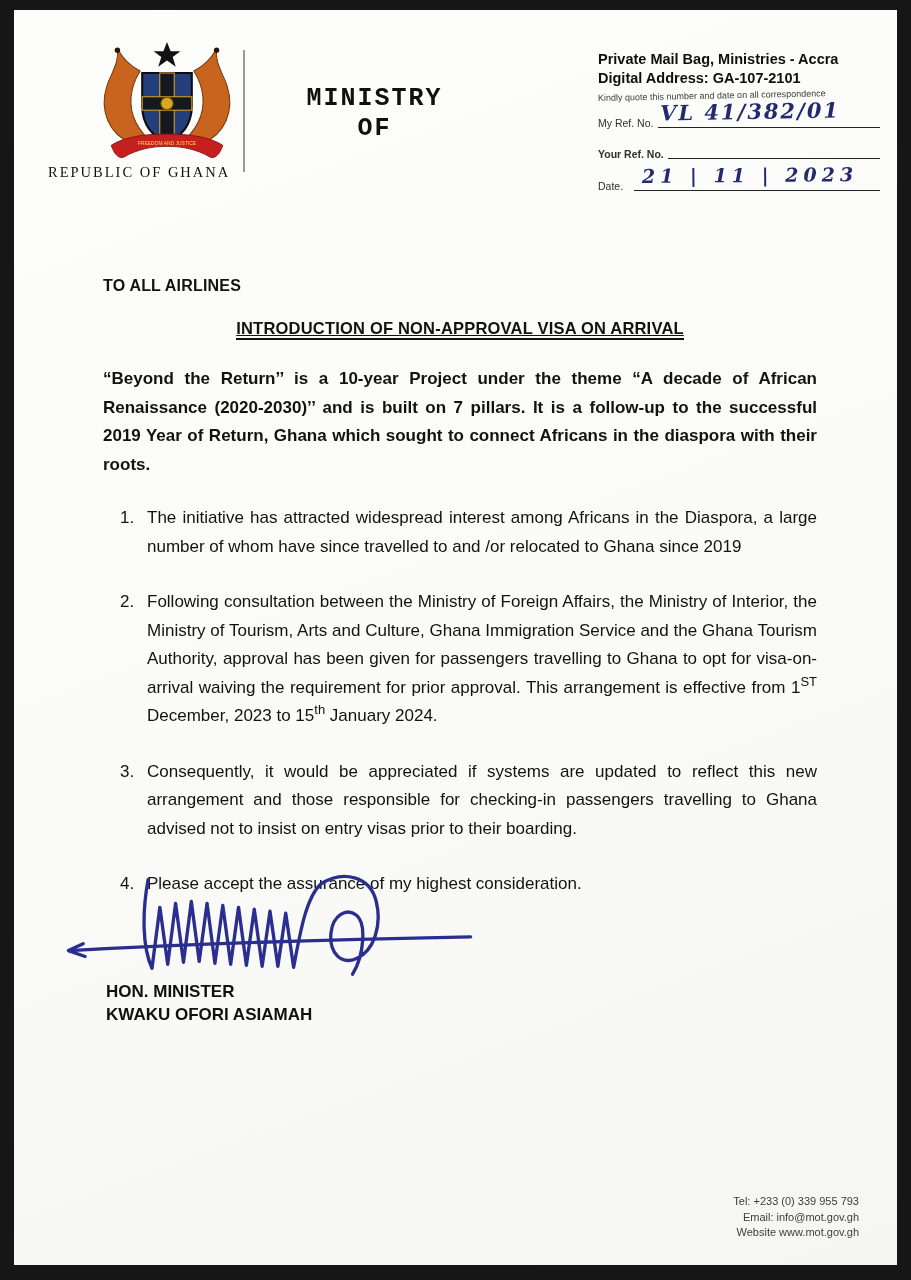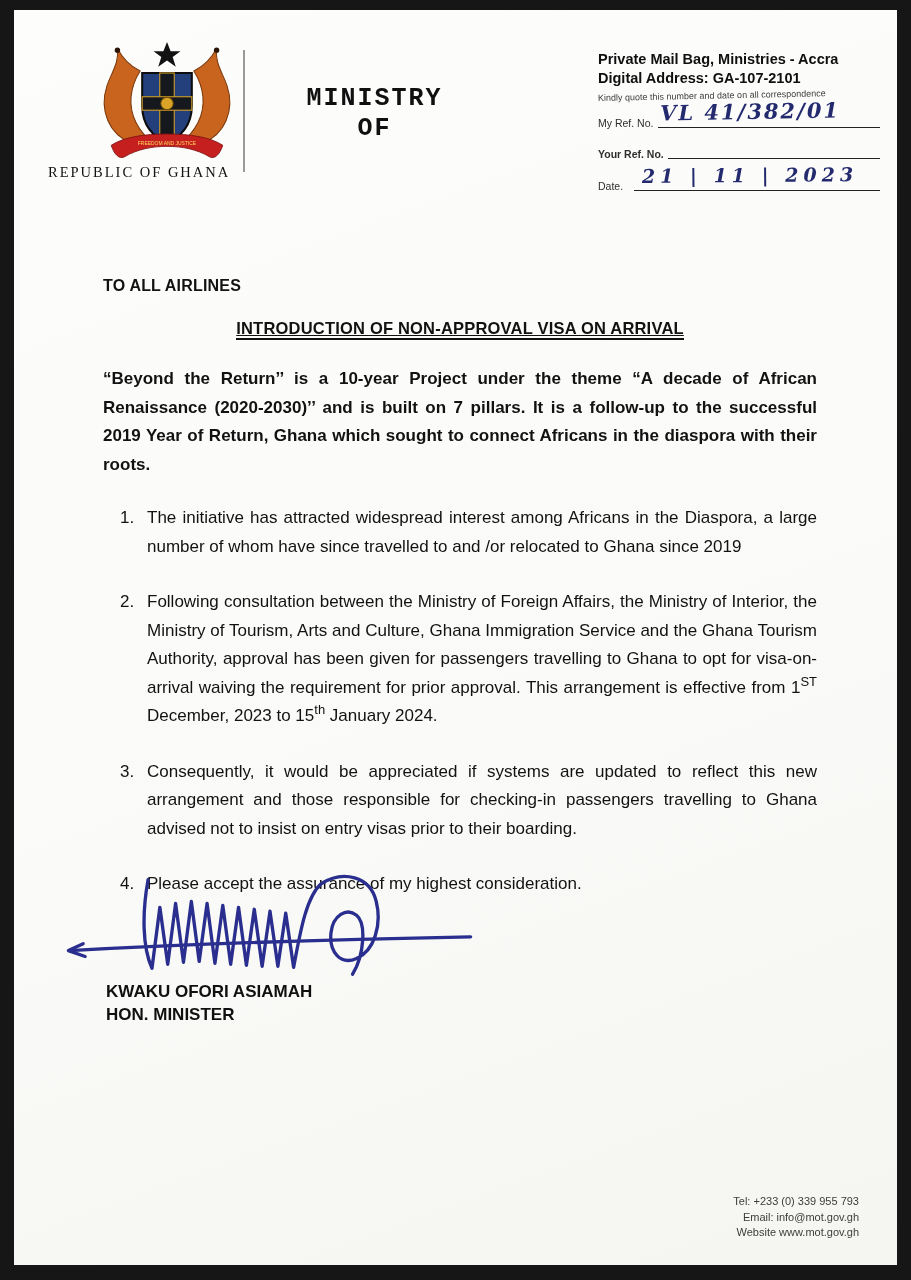--- a/index.html
+++ b/index.html
@@ -141,22 +141,22 @@
 
     <div class="sig-area">
       <svg width="420" height="118" viewBox="0 0 420 120">
         <g fill="none" stroke="#2a2e8e" stroke-width="3.4" stroke-linecap="round" stroke-linejoin="round">
           <path d="M86,12 C80,45 80,80 90,102 L98,40 L106,98 L114,36 L122,96 L130,34 L138,95 L146,36 L154,97 L162,38 L170,98 L178,40 L186,99 L194,42 L202,100 L210,44 L218,100 L226,46 L234,101 C240,70 246,30 262,16 C284,2 312,8 318,34 C324,58 316,84 298,92 C282,99 270,86 272,66 C274,48 288,40 298,48 C308,56 306,88 294,108"></path>
           <path d="M6,84 C80,80 200,74 414,70"></path>
           <path d="M20,77 L5,84 L22,90"></path>
         </g>
       </svg>
       <div class="sig-name">
+        <div>HON. MINISTER</div>
         <div>KWAKU OFORI ASIAMAH</div>
-        <div>HON. MINISTER</div>
       </div>
     </div>
 
     <div class="foot">
       <div>Tel: +233 (0) 339 955 793</div>
       <div>Email: info@mot.gov.gh</div>
       <div>Website www.mot.gov.gh</div>
     </div>
 
   </div>

